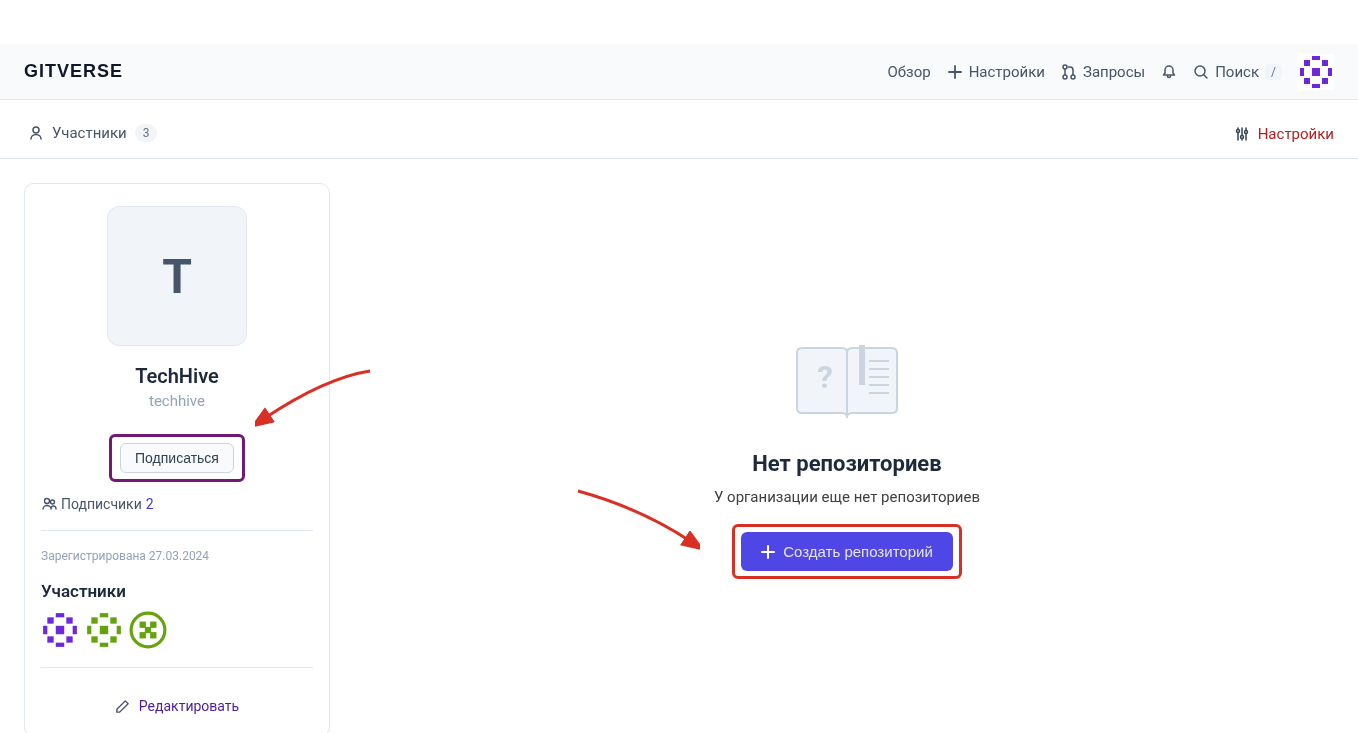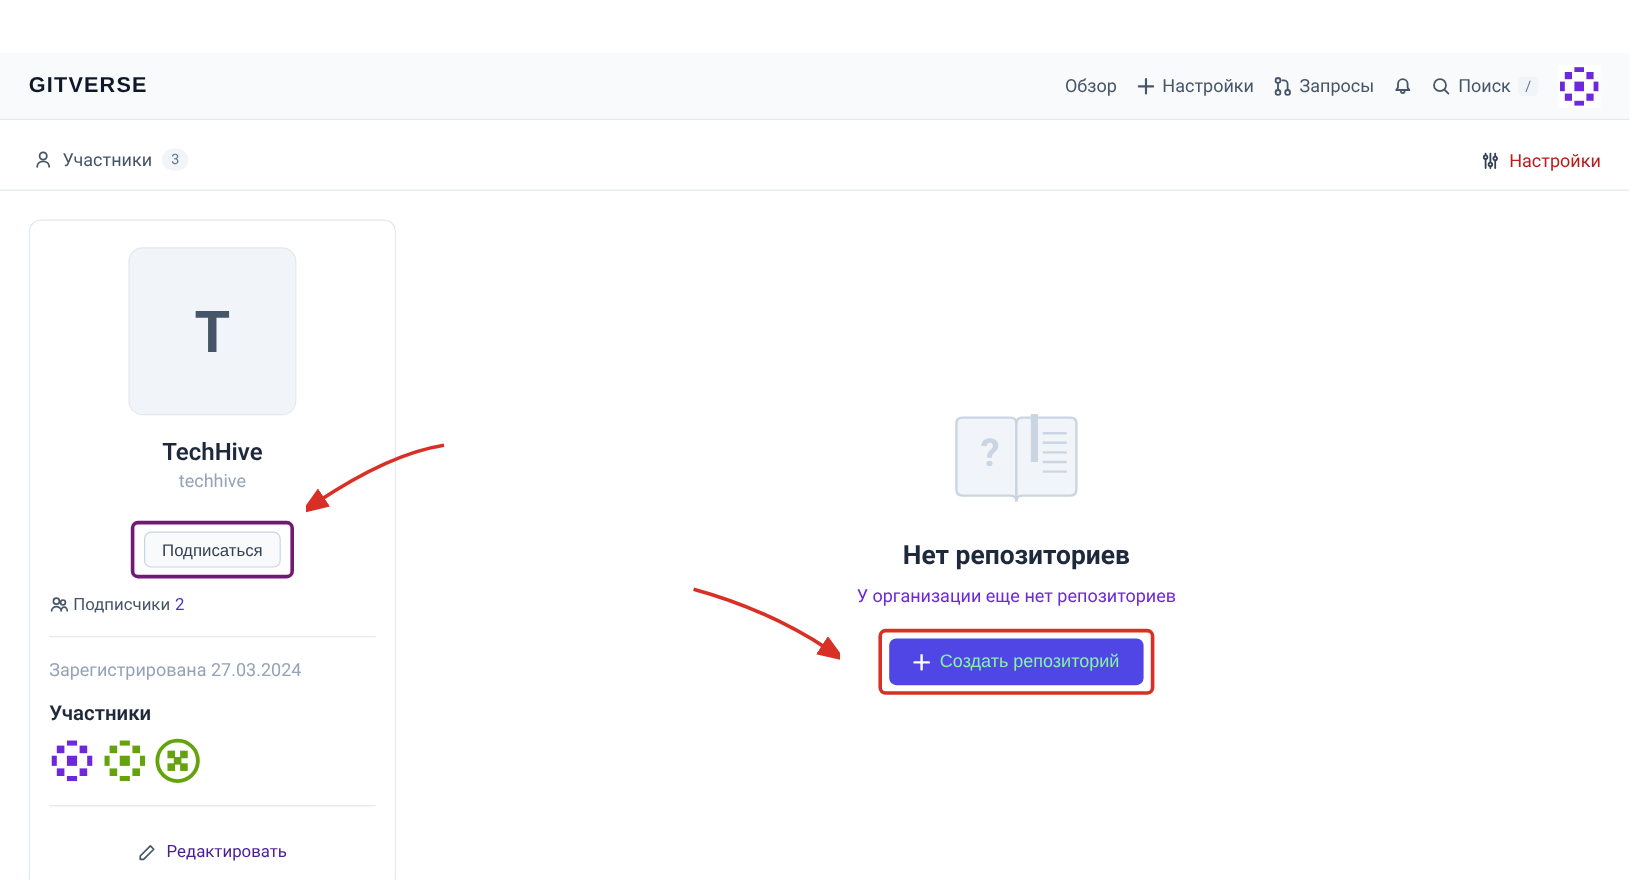--- a/index.html
+++ b/index.html
@@ -23,32 +23,32 @@
 .org-avatar { width: 140px; height: 140px; background: #f1f5f9; border: 1px solid #e2e8f0; border-radius: 12px; display: flex; align-items: center; justify-content: center; margin: 0 auto; }
 .org-avatar-letter { font-size: 48px; font-weight: 700; color: #475569; }
 .org-name { text-align: center; font-size: 20px; font-weight: 600; margin-top: 18px; color: #1e293b; }
 .org-handle { text-align: center; font-size: 15px; color: #94a3b8; margin-top: 4px; }
 .subscribe-wrap { margin-top: 24px; display: flex; justify-content: center; }
 .subscribe-highlight { border: 3px solid #701a75; border-radius: 6px; padding: 6px 8px; }
 .subscribe-btn { background: #f8fafc; border: 1px solid #cbd5e1; border-radius: 6px; padding: 6px 14px; font-size: 14px; color: #334155; cursor: pointer; }
 .followers { display: flex; align-items: center; gap: 4px; margin-top: 14px; font-size: 14px; color: #475569; }
 .followers-count { color: #4338ca; }
 .divider { height: 1px; background: #e2e8f0; margin: 18px 0; }
-.registered { font-size: 15px; color: #94a3b8; }
+.registered { font-size: 12px; color: #94a3b8; }
 .members-title { font-size: 17px; font-weight: 600; color: #1e293b; margin-top: 18px; }
 .members-avatars { display: flex; gap: 6px; margin-top: 10px; }
 .member-avatar { width: 38px; height: 38px; }
 .edit-link { display: flex; align-items: center; justify-content: center; gap: 8px; margin-top: 30px; font-size: 14px; color: #4c1d95; cursor: pointer; }
 .main-area { flex: 1; display: flex; flex-direction: column; align-items: center; padding-top: 150px; position: relative; }
 .empty-icon { width: 140px; height: 100px; margin-bottom: 18px; }
 .empty-title { font-size: 22px; font-weight: 700; color: #1e293b; }
-.empty-subtitle { font-size: 15px; color: #6d28d9; margin-top: 12px; }
+.empty-subtitle { font-size: 15px; color: #404040; margin-top: 12px; }
 .create-wrap { margin-top: 18px; }
 .create-highlight { border: 3px solid #d93025; border-radius: 6px; padding: 5px 6px; }
-.create-btn { background: #4f46e5; color: #86efac; border: none; border-radius: 6px; padding: 11px 20px; font-size: 15px; font-weight: 500; cursor: pointer; display: flex; align-items: center; gap: 8px; }
+.create-btn { background: #4f46e5; color: #e5e5e5; border: none; border-radius: 6px; padding: 11px 20px; font-size: 15px; font-weight: 500; cursor: pointer; display: flex; align-items: center; gap: 8px; }
 .arrow { position: absolute; pointer-events: none; }
 svg { display: block; }
 </style>
 </head>
 <body>
 
 <div class="header">
   <div class="logo">GITVERSE</div>
   <div class="header-right">
     <div class="nav-item">

